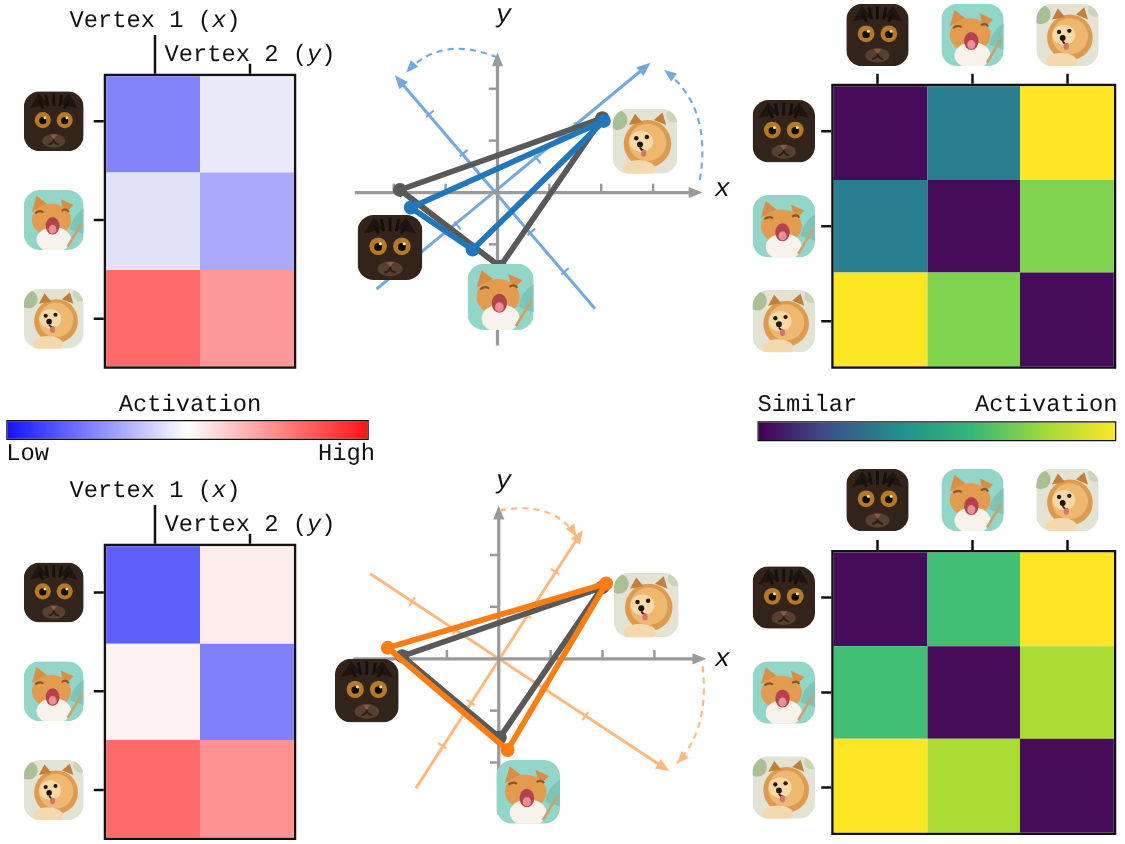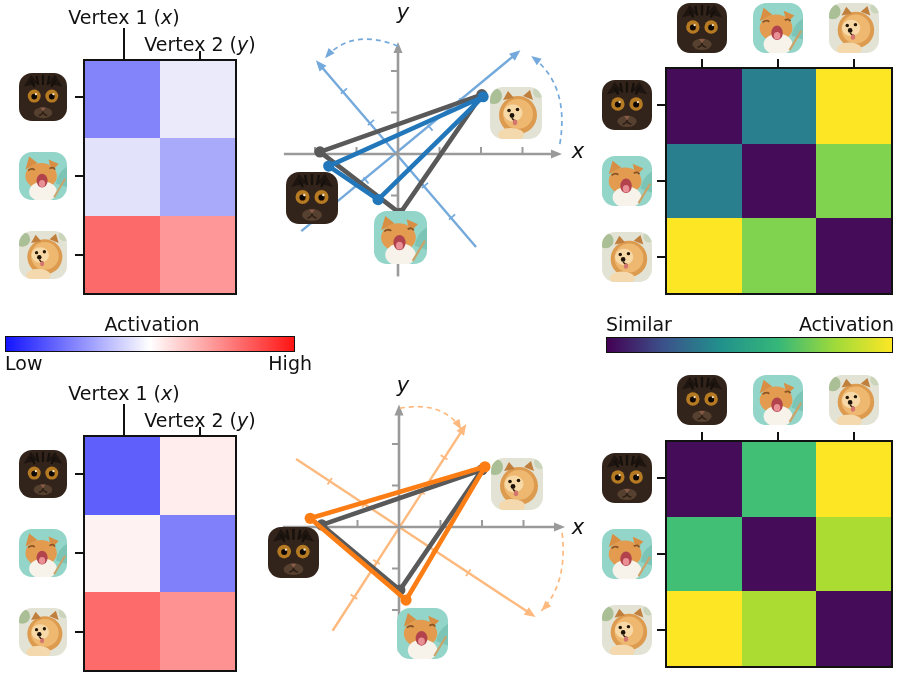--- a/index.html
+++ b/index.html
@@ -1,19 +1,19 @@
 <!DOCTYPE html>
 <html><head>
 <meta charset="utf-8">
 <style>
   html,body{margin:0;padding:0;background:#fff;}
   #fig{position:relative;width:900px;height:675px;background:#fff;overflow:hidden;
        font-family:"DejaVu Sans","Liberation Sans",sans-serif;color:#111;}
   #geo{position:absolute;left:0;top:0;z-index:1;}
-  .lbl{position:absolute;font-size:19px;line-height:1.1;white-space:nowrap;z-index:3;}
+  .lbl{position:absolute;font-size:19px;line-height:1.1;white-space:nowrap;z-index:3;font-family:Liberation Mono, monospace;}
   .center{transform:translate(-50%,-50%);}
   .rightal{transform:translateX(-100%);}
   .ital{font-style:italic;font-size:21px;}
   .hdr i{font-style:italic;}
   .vline{position:absolute;width:2px;background:#111;z-index:3;}
   .tick{position:absolute;background:#111;z-index:3;}
   .box{position:absolute;border:2px solid #111;z-index:2;box-sizing:border-box;}
   .cell{position:absolute;}
   .photo{position:absolute;overflow:hidden;border-radius:13px;z-index:4;}
   .photo svg{display:block;width:100%;height:100%;}
@@ -103,21 +103,21 @@
 
   <div class="lbl center hdr" style="left:124px;top:17px"><span>Vertex 1 (</span><i>x</i><span>)</span></div>
   <div class="lbl center hdr" style="left:200px;top:44px"><span>Vertex 2 (</span><i>y</i><span>)</span></div>
 
   <div class="lbl center hdr" style="left:124px;top:393px"><span>Vertex 1 (</span><i>x</i><span>)</span></div>
   <div class="lbl center hdr" style="left:200px;top:420px"><span>Vertex 2 (</span><i>y</i><span>)</span></div>
 
   <div class="lbl center" style="left:152px;top:324px">Activation</div>
   <div id="cb-act" class="cbar" style="left: 5px; top: 336px; width: 290px; height: 16px; background: linear-gradient(to right, rgb(20, 20, 255), rgb(255, 255, 255), rgb(255, 20, 20));"></div>
   <div class="lbl" style="left:5px;top:353px">Low</div>
-  <div class="lbl rightal" style="left:312px;top:353px">High</div>
+  <div class="lbl rightal" style="left:300px;top:353px">High</div>
 
   <div class="lbl" style="left:606px;top:314px">Similar</div>
   <div class="lbl rightal" style="left:894px;top:314px">Activation</div>
   <div id="cb-sim" class="cbar" style="left: 606px; top: 337px; width: 287px; height: 16px; background: linear-gradient(to right, rgb(68, 1, 84), rgb(59, 82, 139), rgb(33, 145, 140), rgb(53, 183, 121), rgb(159, 218, 58), rgb(253, 231, 37));"></div>
 
   <div class="lbl center ital" style="left:578px;top:152px">x</div>
   <div class="lbl center ital" style="left:403px;top:13px">y</div>
   <div class="lbl center ital" style="left:578px;top:528px">x</div>
   <div class="lbl center ital" style="left:403px;top:386px">y</div>
 

